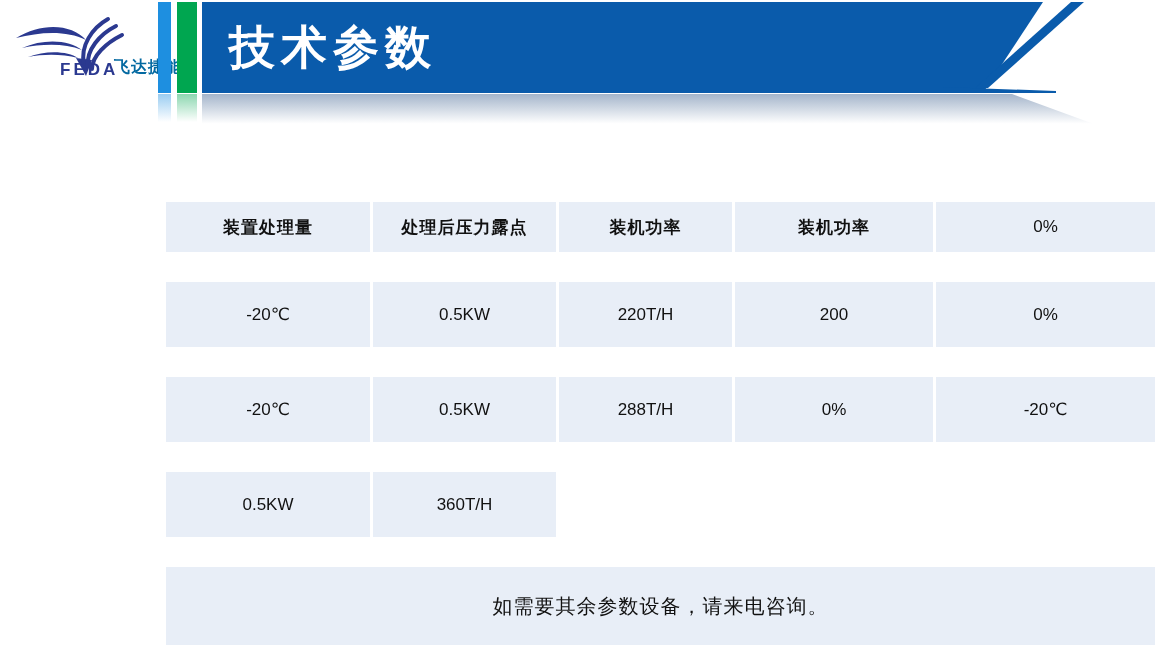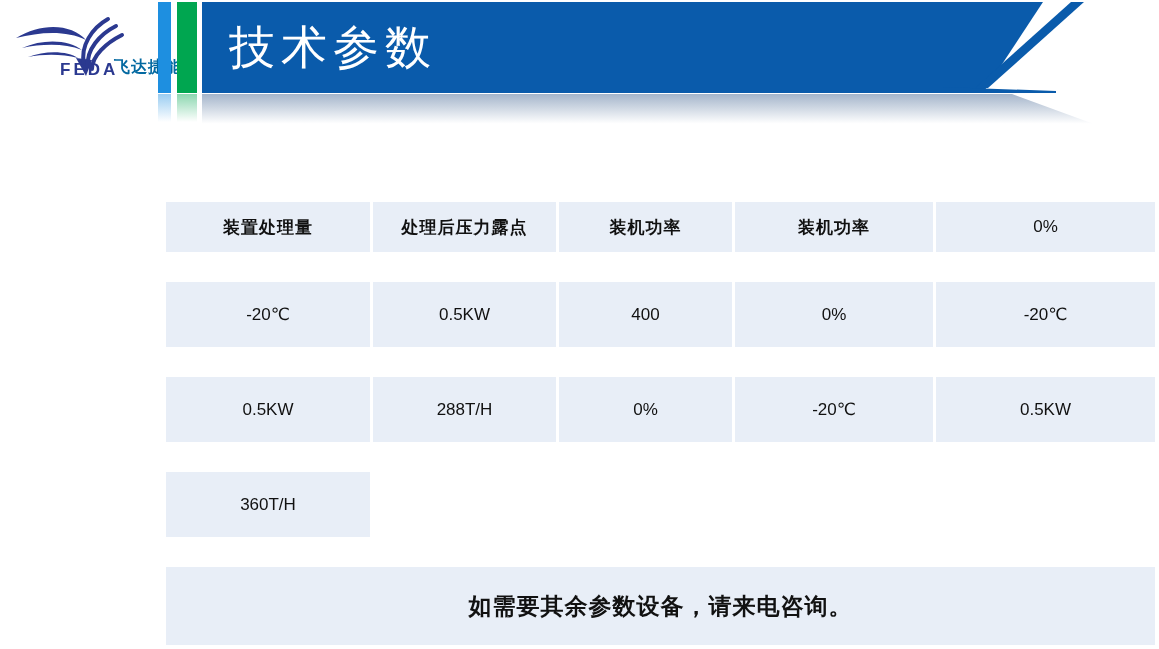--- a/index.html
+++ b/index.html
@@ -11,41 +11,41 @@
   .logo svg{position:absolute;left:0;top:0;}
   .logo-brand{position:absolute;left:46px;top:44px;font-size:17px;font-weight:bold;
     letter-spacing:3px;color:#2b3990;}
   .logo-brand-cn{position:absolute;left:100px;top:41px;font-size:16px;font-weight:bold;
     color:#0369a1;letter-spacing:1px;white-space:nowrap;}
 
   
   .bar-lightblue{position:absolute;left:158px;top:2px;width:13px;height:91px;background:#1e8fe0;}
   .bar-green{position:absolute;left:177px;top:2px;width:20px;height:91px;background:#00a650;}
   .banner-svg{position:absolute;left:202px;top:2px;}
-  .slide-title{position:absolute;left:229px;top:18px;font-size:46px;font-weight:normal;
+  .slide-title{position:absolute;left:229px;top:18px;font-size:46px;font-weight:bold;
     color:#ffffff;letter-spacing:6px;line-height:58px;white-space:nowrap;}
 
   
   .refl{position:absolute;top:94px;pointer-events:none;}
   .refl-main{left:202px;width:900px;height:33px;
     background:linear-gradient(180deg,rgba(90,120,160,.55),rgba(255,255,255,0) 90%);
     clip-path:polygon(0 0,90% 0,100% 100%,0 100%);}
   .refl-blue{left:158px;width:13px;height:28px;
     background:linear-gradient(180deg,rgba(30,143,224,.45),rgba(255,255,255,0));}
   .refl-green{left:177px;width:20px;height:28px;
     background:linear-gradient(180deg,rgba(0,166,80,.45),rgba(255,255,255,0));}
 
   
   .ptable{position:absolute;left:166px;top:175px;width:989px;height:470px;
     display:grid;grid-template-columns:204px 183px 173px 198px 1fr;
     grid-template-rows:77px 92px 92px 92px 1fr;gap:3px;}
   .cell{background:#e8eef7;display:flex;align-items:center;justify-content:center;
     font-size:17px;color:#111;margin-top:27px;}
   .cell.hdr{font-weight:bold;font-size:17px;letter-spacing:1px;}
-  .cell.foot{grid-column:1 / -1;font-weight:bold;font-size:23px;letter-spacing:1px;}
+  .cell.foot{grid-column:1 / -1;font-weight:normal;font-size:20px;letter-spacing:1px;}
 </style>
 </head>
 <body>
 
 <div class="slide">
 
   <div class="logo">
     <svg width="115" height="64" viewBox="0 0 115 64">
       <g fill="#2b3990" stroke="none">
         <path d="M2 22 C28 6 58 8 72 24 C52 14 26 16 2 22 Z"></path>
@@ -78,22 +78,23 @@
 
   <div class="ptable">
     <div class="cell hdr">装置处理量</div>
     <div class="cell hdr">处理后压力露点</div>
     <div class="cell hdr">装机功率</div>
     <div class="cell hdr">装机功率</div>
 
     <div class="cell">0%</div>
     <div class="cell">-20℃</div>
     <div class="cell">0.5KW</div>
+    <div class="cell">220T/H</div>
 
-    <div class="cell">400</div>
+    <div class="cell">200</div>
     <div class="cell">0%</div>
     <div class="cell">-20℃</div>
     <div class="cell">0.5KW</div>
     <div class="cell">288T/H</div>
 
     <div class="cell">0%</div>
     <div class="cell">-20℃</div>
     <div class="cell">0.5KW</div>
     <div class="cell">360T/H</div>
 

